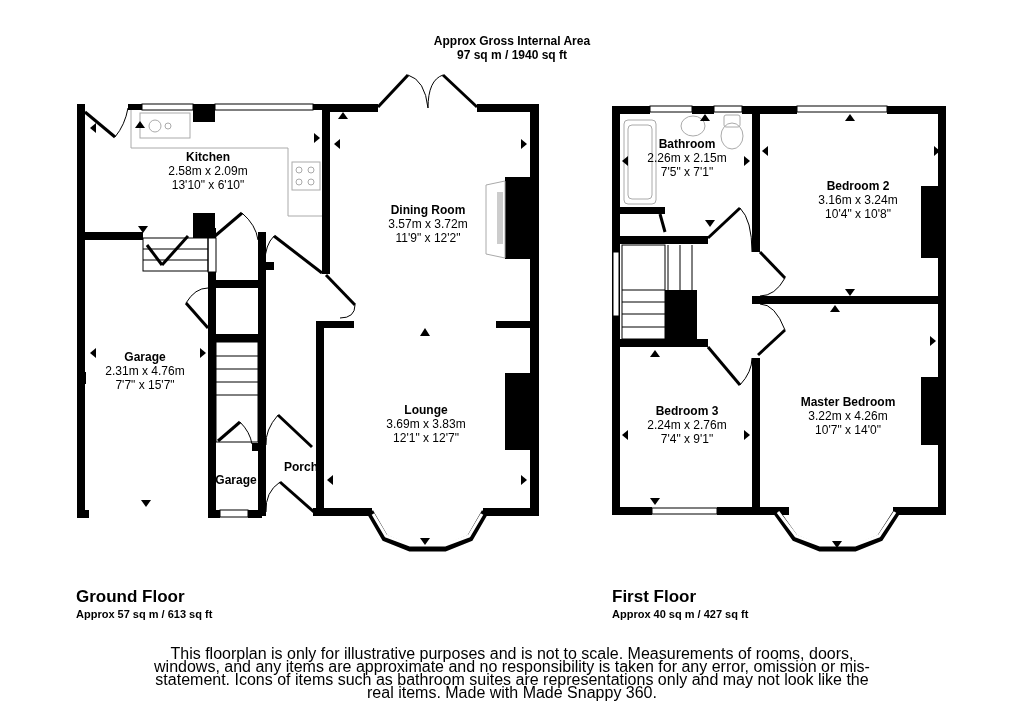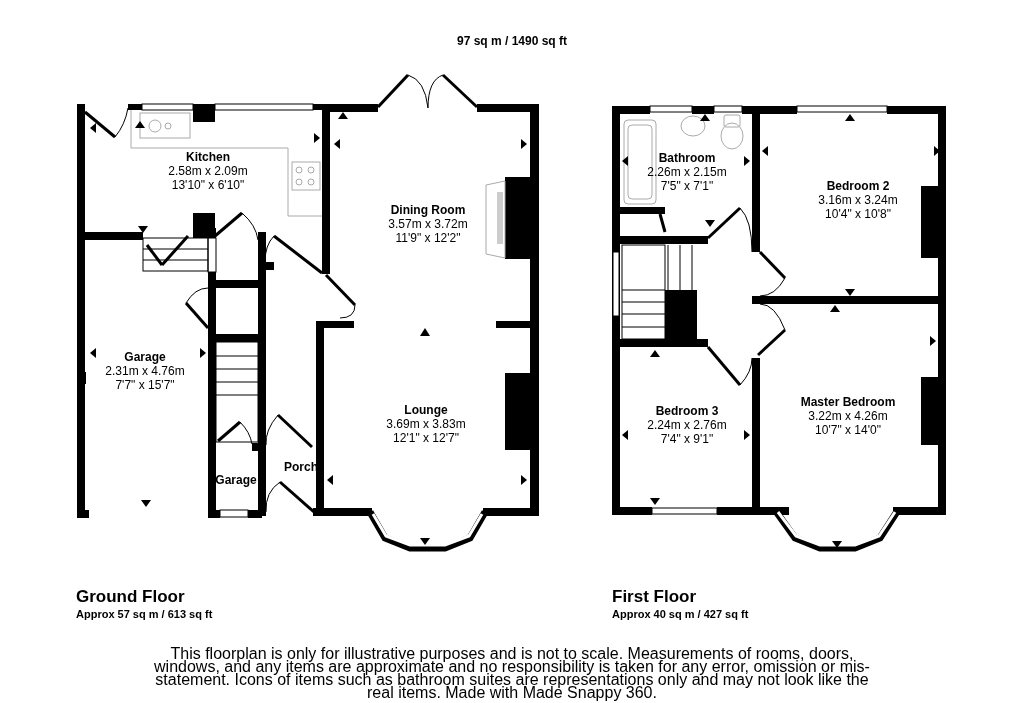--- a/index.html
+++ b/index.html
@@ -11,21 +11,22 @@
   .disclaimer { left: 150px; width: 724px; top: 647px; text-align: center; font-size: 16px; line-height: 13px; }
   svg { position: absolute; left: 0; top: 0; }
   .room-label { position: absolute; text-align: center; font-size: 12px; line-height: 14px; white-space: nowrap; transform: translateX(-50%); }
   .room-label .name { font-weight: bold; display: block; }
   .room-label .dim { display: block; }
 </style>
 </head>
 <body>
 
 <div class="abs title">
-  <div>97 sq m / 1490 sq ft</div>
+  <div>Approx Gross Internal Area</div>
+  <div>97 sq m / 1940 sq ft</div>
 </div>
 
 <svg width="1024" height="703" viewBox="0 0 1024 703">
   <g fill="#000" stroke="none">
 
     <rect x="77" y="104" width="8" height="412"></rect>
     <rect x="128" y="104" width="14" height="6"></rect>
     <rect x="193" y="104" width="22" height="18"></rect>
     <rect x="193" y="104" width="20" height="6"></rect>
     <rect x="313" y="104" width="20" height="6"></rect>
@@ -241,21 +242,21 @@
   <span class="dim">3.69m x 3.83m</span>
   <span class="dim">12'1" x 12'7"</span>
 </div>
 <div class="room-label" style="left:236px; top:473px;">
   <span class="name">Garage</span>
 </div>
 <div class="room-label" style="left:291px; top:460px;padding-left:20px;">
   <span class="name">Porch</span>
 </div>
 
-<div class="room-label" style="left:687px; top:151px;">
+<div class="room-label" style="left:687px; top:137px;">
   <span class="name">Bathroom</span>
   <span class="dim">2.26m x 2.15m</span>
   <span class="dim">7'5" x 7'1"</span>
 </div>
 <div class="room-label" style="left:850px; top:179px;margin-left:8px;">
   <span class="name">Bedroom 2</span>
   <span class="dim">3.16m x 3.24m</span>
   <span class="dim">10'4" x 10'8"</span>
 </div>
 <div class="room-label" style="left:687px; top:404px;">

